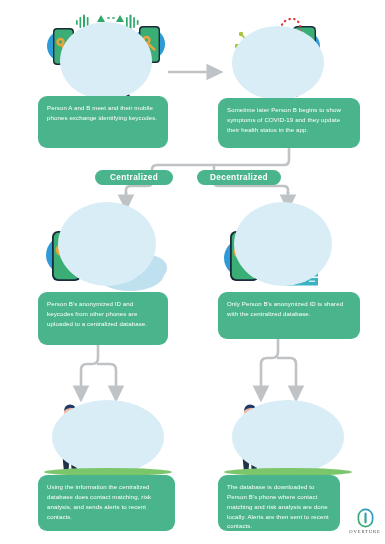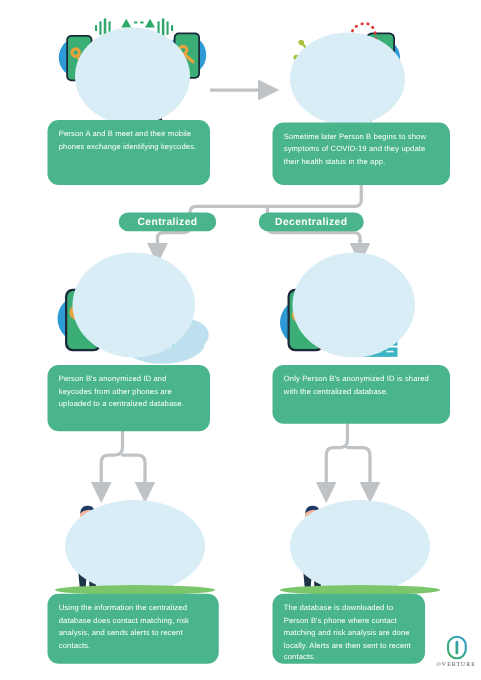--- a/index.html
+++ b/index.html
@@ -242,21 +242,21 @@
     <span>Person A and B meet and their mobile phones exchange identifying keycodes.</span>
   </div>
 
   <div class="caption" style="left:218px;top:98px;width:142px;height:50px;">
     <span>Sometime later Person B begins to show symptoms of COVID-19 and they update their health status in the app.</span>
   </div>
 
   <div class="pill" style="left:95px;top:170px;width:78px;text-align:right;">
     <span>Centralized</span>
   </div>
-  <div class="pill" style="left:207px;top:170px;width:84px;justify-content:center;">
+  <div class="pill" style="left:197px;top:170px;width:84px;justify-content:center;">
     <span>Decentralized</span>
   </div>
 
   <div class="scene" style="left:38px;top:200px;width:140px;height:92px;">
     <div class="scene-circle" style="left:20px;top:2px;width:98px;height:84px;"></div>
     <svg width="140" height="92" viewBox="0 0 140 92">
 
       <g fill="#BFE0EE">
         <ellipse cx="92" cy="74" rx="34" ry="17"></ellipse>
         <ellipse cx="72" cy="70" rx="20" ry="13"></ellipse>

